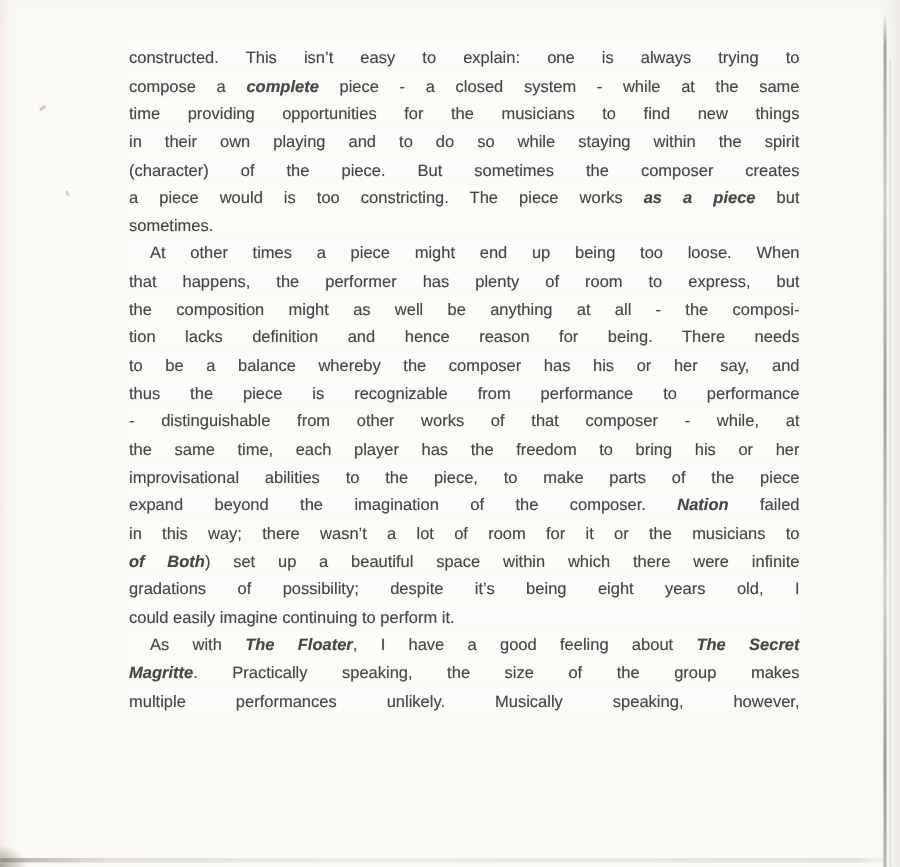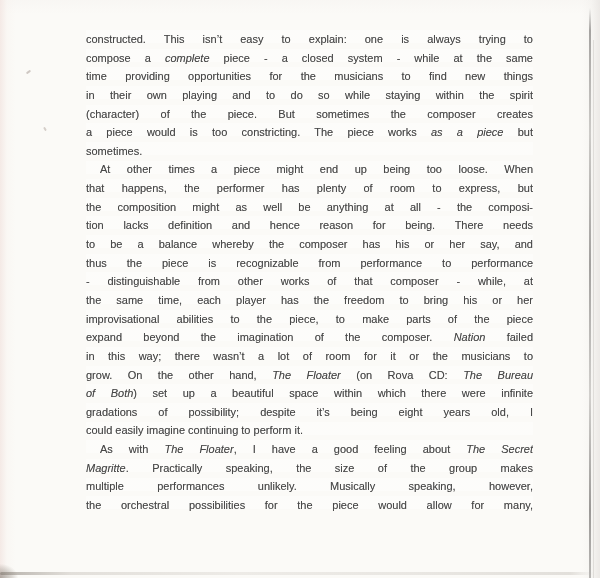--- a/index.html
+++ b/index.html
@@ -36,21 +36,21 @@
   }
   .line {
     text-align: justify;
     text-align-last: justify;
     height: 18.65px;
     overflow: hidden;
     white-space: normal;
   }
   .line.noj { text-align-last: left; }
   .line.indent { text-indent: 14px; }
-  .it { font-style: italic; }
+  .it { font-style: italic; font-weight: bold; }
 
   
   .edge-right-line {
     position: absolute;
     left: 589px;
     top: 8px;
     bottom: 0;
     width: 1.5px;
     background: linear-gradient(180deg,
       rgba(150,148,146,0) 0%,
@@ -117,26 +117,24 @@
       <div class="line"><span>that happens, the performer has plenty of room to express, but</span></div>
       <div class="line"><span>the composition might as well be anything at all - the composi-</span></div>
       <div class="line"><span>tion lacks definition and hence reason for being. There needs</span></div>
       <div class="line"><span>to be a balance whereby the composer has his or her say, and</span></div>
       <div class="line"><span>thus the piece is recognizable from performance to performance</span></div>
       <div class="line"><span>- distinguishable from other works of that composer - while, at</span></div>
       <div class="line"><span>the same time, each player has the freedom to bring his or her</span></div>
       <div class="line"><span>improvisational abilities to the piece, to make parts of the piece</span></div>
       <div class="line"><span>expand beyond the imagination of the composer. </span><span class="it">Nation</span><span> failed</span></div>
       <div class="line"><span>in this way; there wasn’t a lot of room for it or the musicians to</span></div>
-      <div class="line"><span>grow. On the other hand, </span><span class="it">The Floater</span><span> (on Rova CD: </span><span class="it">The Bureau</span></div>
       <div class="line"><span class="it">of Both</span><span>) set up a beautiful space within which there were infinite</span></div>
       <div class="line"><span>gradations of possibility; despite it’s being eight years old, I</span></div>
       <div class="line noj"><span>could easily imagine continuing to perform it.</span></div>
       <div class="line indent"><span>As with </span><span class="it">The Floater</span><span>, I have a good feeling about </span><span class="it">The Secret</span></div>
       <div class="line"><span class="it">Magritte</span><span>. Practically speaking, the size of the group makes</span></div>
       <div class="line"><span>multiple performances unlikely. Musically speaking, however,</span></div>
-      <div class="line"><span>the orchestral possibilities for the piece would allow for many,</span></div>
     </div>
   <div class="edge-right-line"></div>
   <div class="edge-right-line2"></div>
   <div class="edge-bottom-line"></div>
   <div class="corner-mark"></div>
 </div>
 
 </body></html>

